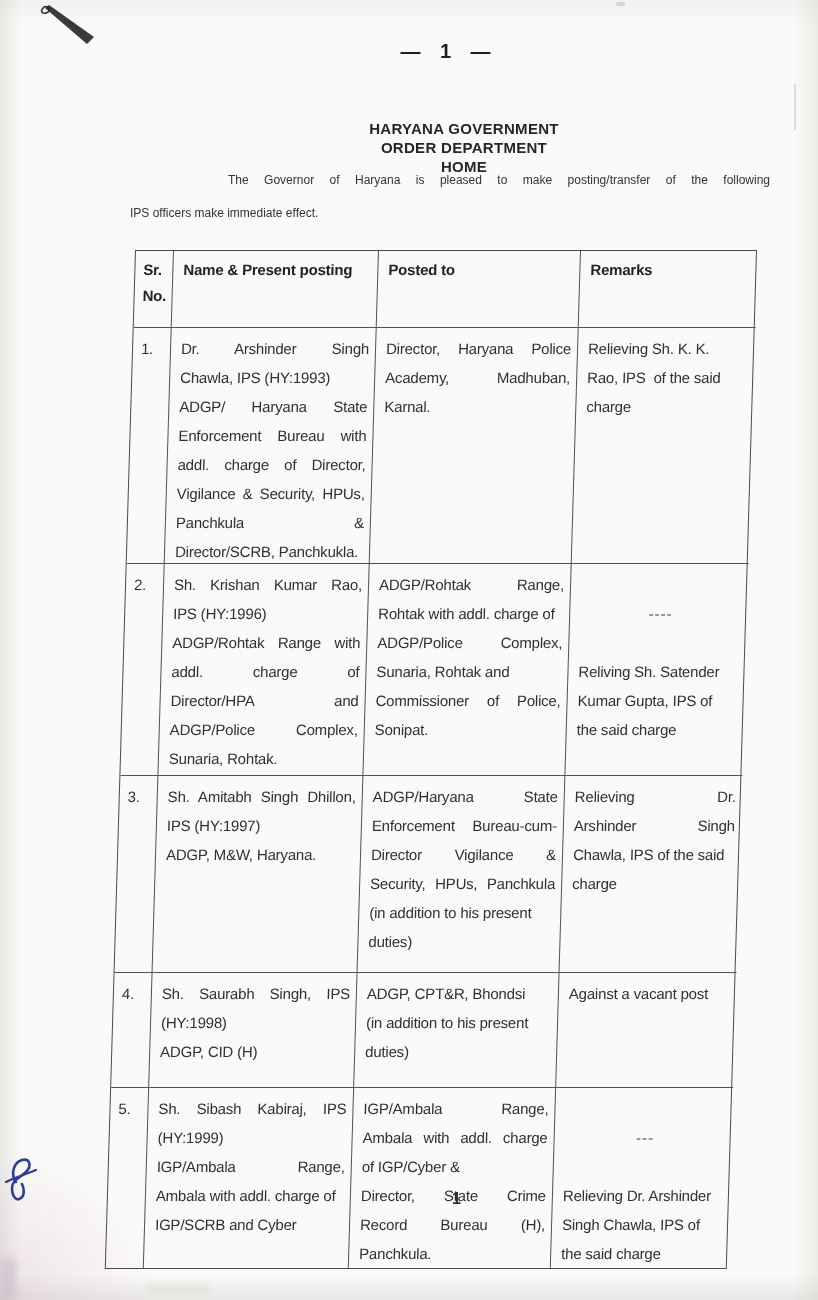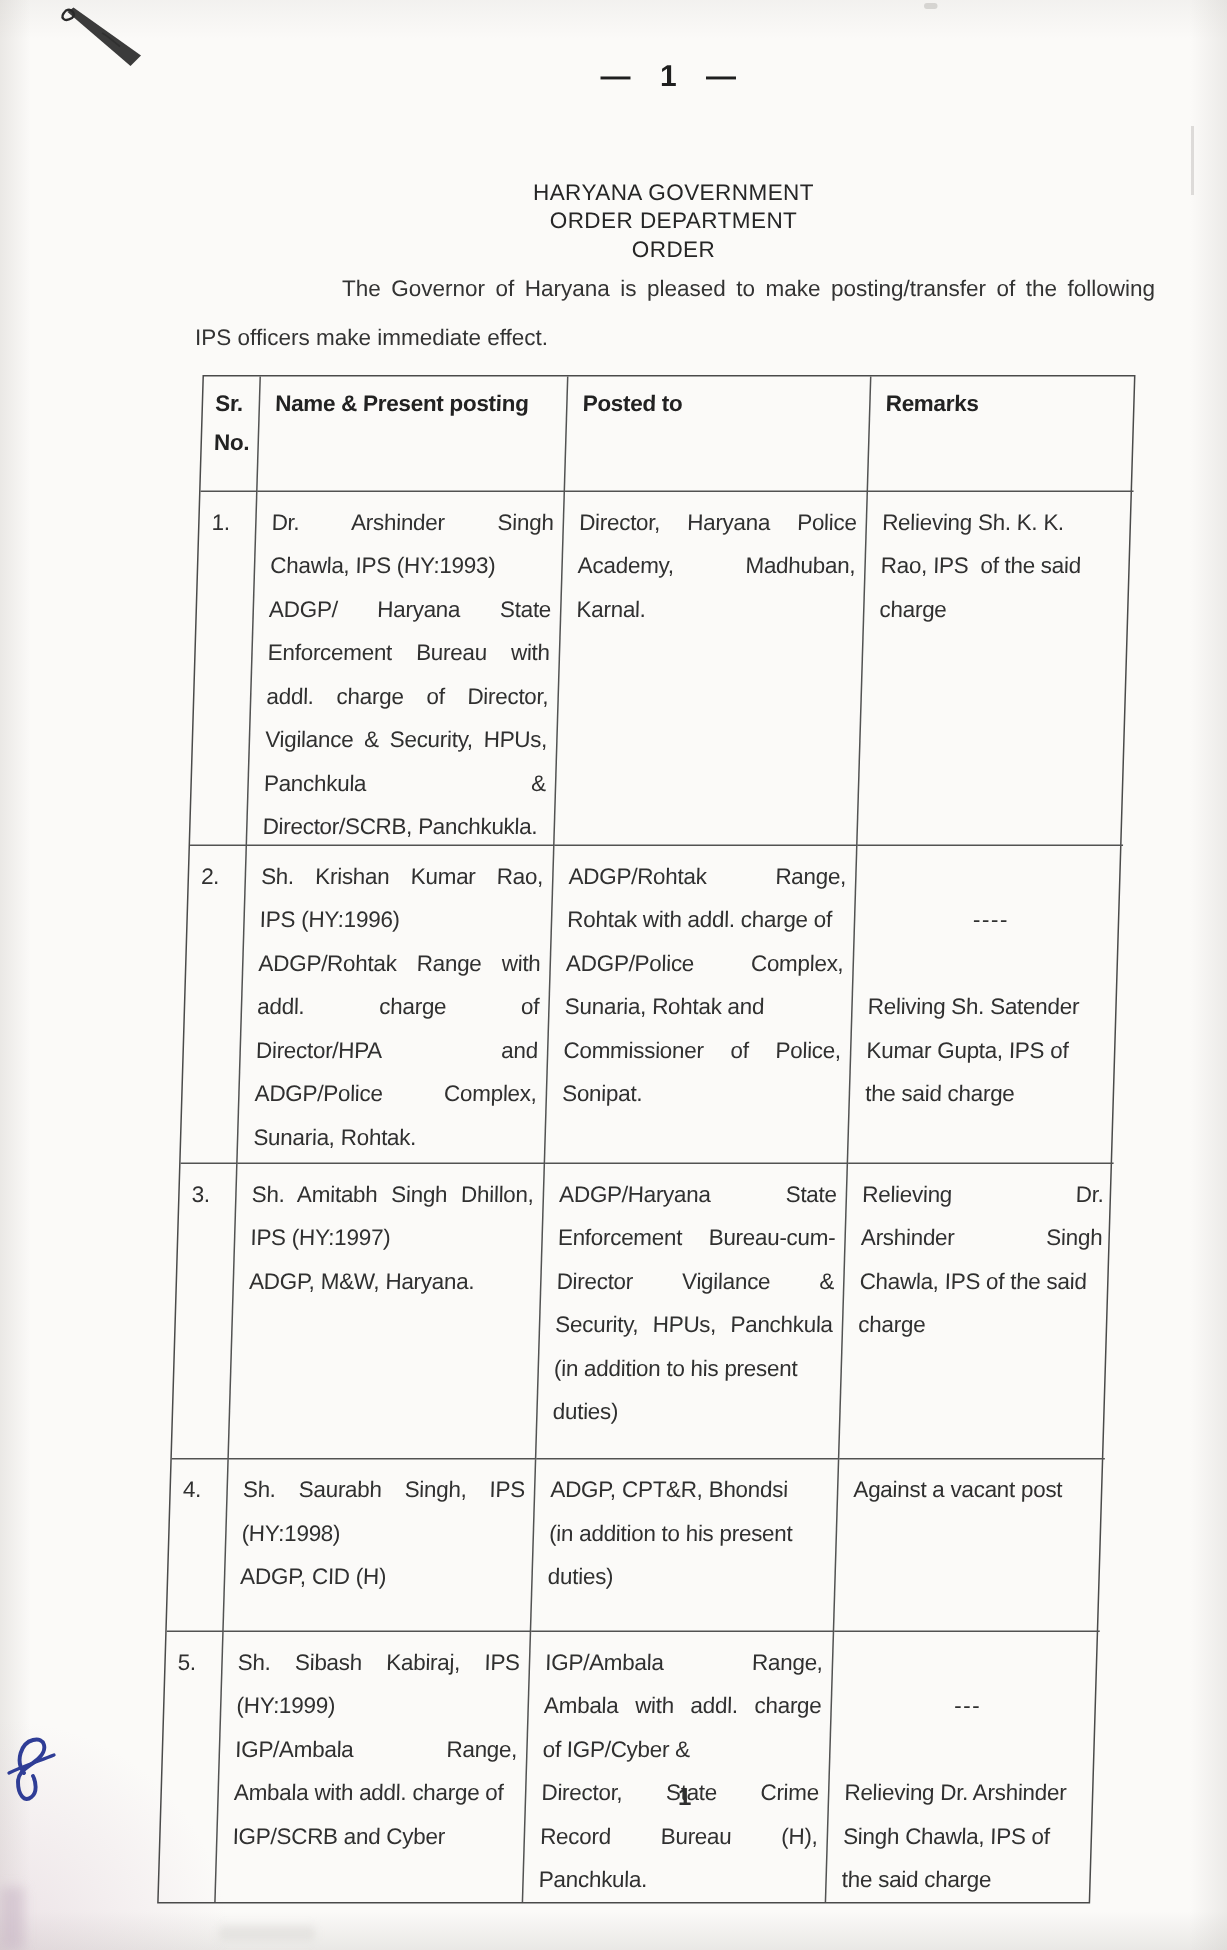--- a/index.html
+++ b/index.html
@@ -15,26 +15,26 @@
       linear-gradient(to right, rgba(190,185,180,0.28) 0%, rgba(190,185,180,0) 2.5%, rgba(190,185,180,0) 97%, rgba(200,197,193,0.30) 100%),
       linear-gradient(to bottom, rgba(180,177,173,0.12) 0%, rgba(180,177,173,0) 2%, rgba(180,177,173,0) 98%, rgba(170,167,163,0.22) 100%),
       #fbfaf8;
     color:#383838;
   }
   .top-marker{
     position:absolute;left:135px;top:40px;width:628px;text-align:center;
     font-size:20px;font-weight:bold;letter-spacing:7px;color:#1f1f1f;
   }
   .heading{
-    position:absolute;left:135px;top:119px;width:628px;text-align:center;
-    font-size:15px;font-weight:normal;line-height:19px;letter-spacing:0.3px;color:#262626;
+    position:absolute;left:150px;top:119px;width:628px;text-align:center;
+    font-size:15px;font-weight:bold;line-height:19px;letter-spacing:0.3px;color:#262626;
   }
   .intro{
-    position:absolute;left:130px;top:176px;width:640px;
-    font-size:15px;line-height:33px;color:#333;
+    position:absolute;left:130px;top:164px;width:640px;
+    font-size:12px;line-height:33px;color:#333;
   }
   .intro .ln1{text-indent:98px;text-align:justify;text-align-last:justify;}
   .intro .ln2{text-align:left;}
   .tbl{
     position:absolute;left:135px;top:250px;width:622px;
     display:grid;
     grid-template-columns:38px 205px 202px 177px;
     grid-template-rows:77px 236px 212px 197px 115px 180px;
     border:1.6px solid #4a4a4a;
     transform:skewX(-1.7deg);
@@ -71,21 +71,21 @@
     <path d="M16,7 C11,12 15,15 20,12 C23,10 20,5 16,7 Z" fill="none" stroke="#2a2a2a" stroke-width="1.6"></path>
     <polygon points="17,8 21,5 66,37 59,44" fill="#2a2a2a" opacity="0.92"></polygon>
     <path d="M40,22 C44,24 48,28 52,31" stroke="#2a2a2a" stroke-width="1.2" fill="none" opacity="0.6"></path>
   </svg>
 
   <div class="top-marker">— 1 —</div>
 
   <div class="heading">
     <div>HARYANA GOVERNMENT</div>
     <div>ORDER DEPARTMENT</div>
-    <div>ORDER</div>
+    <div>HOME</div>
   </div>
 
   <div class="intro">
     <div class="ln1">The Governor of Haryana is pleased to make posting/transfer of the following</div>
     <div class="ln2">IPS officers make immediate effect.</div>
   </div>
 
   <div class="tbl" id="tbl">
       <div class="cell sr head">
         <div>Sr.</div>

